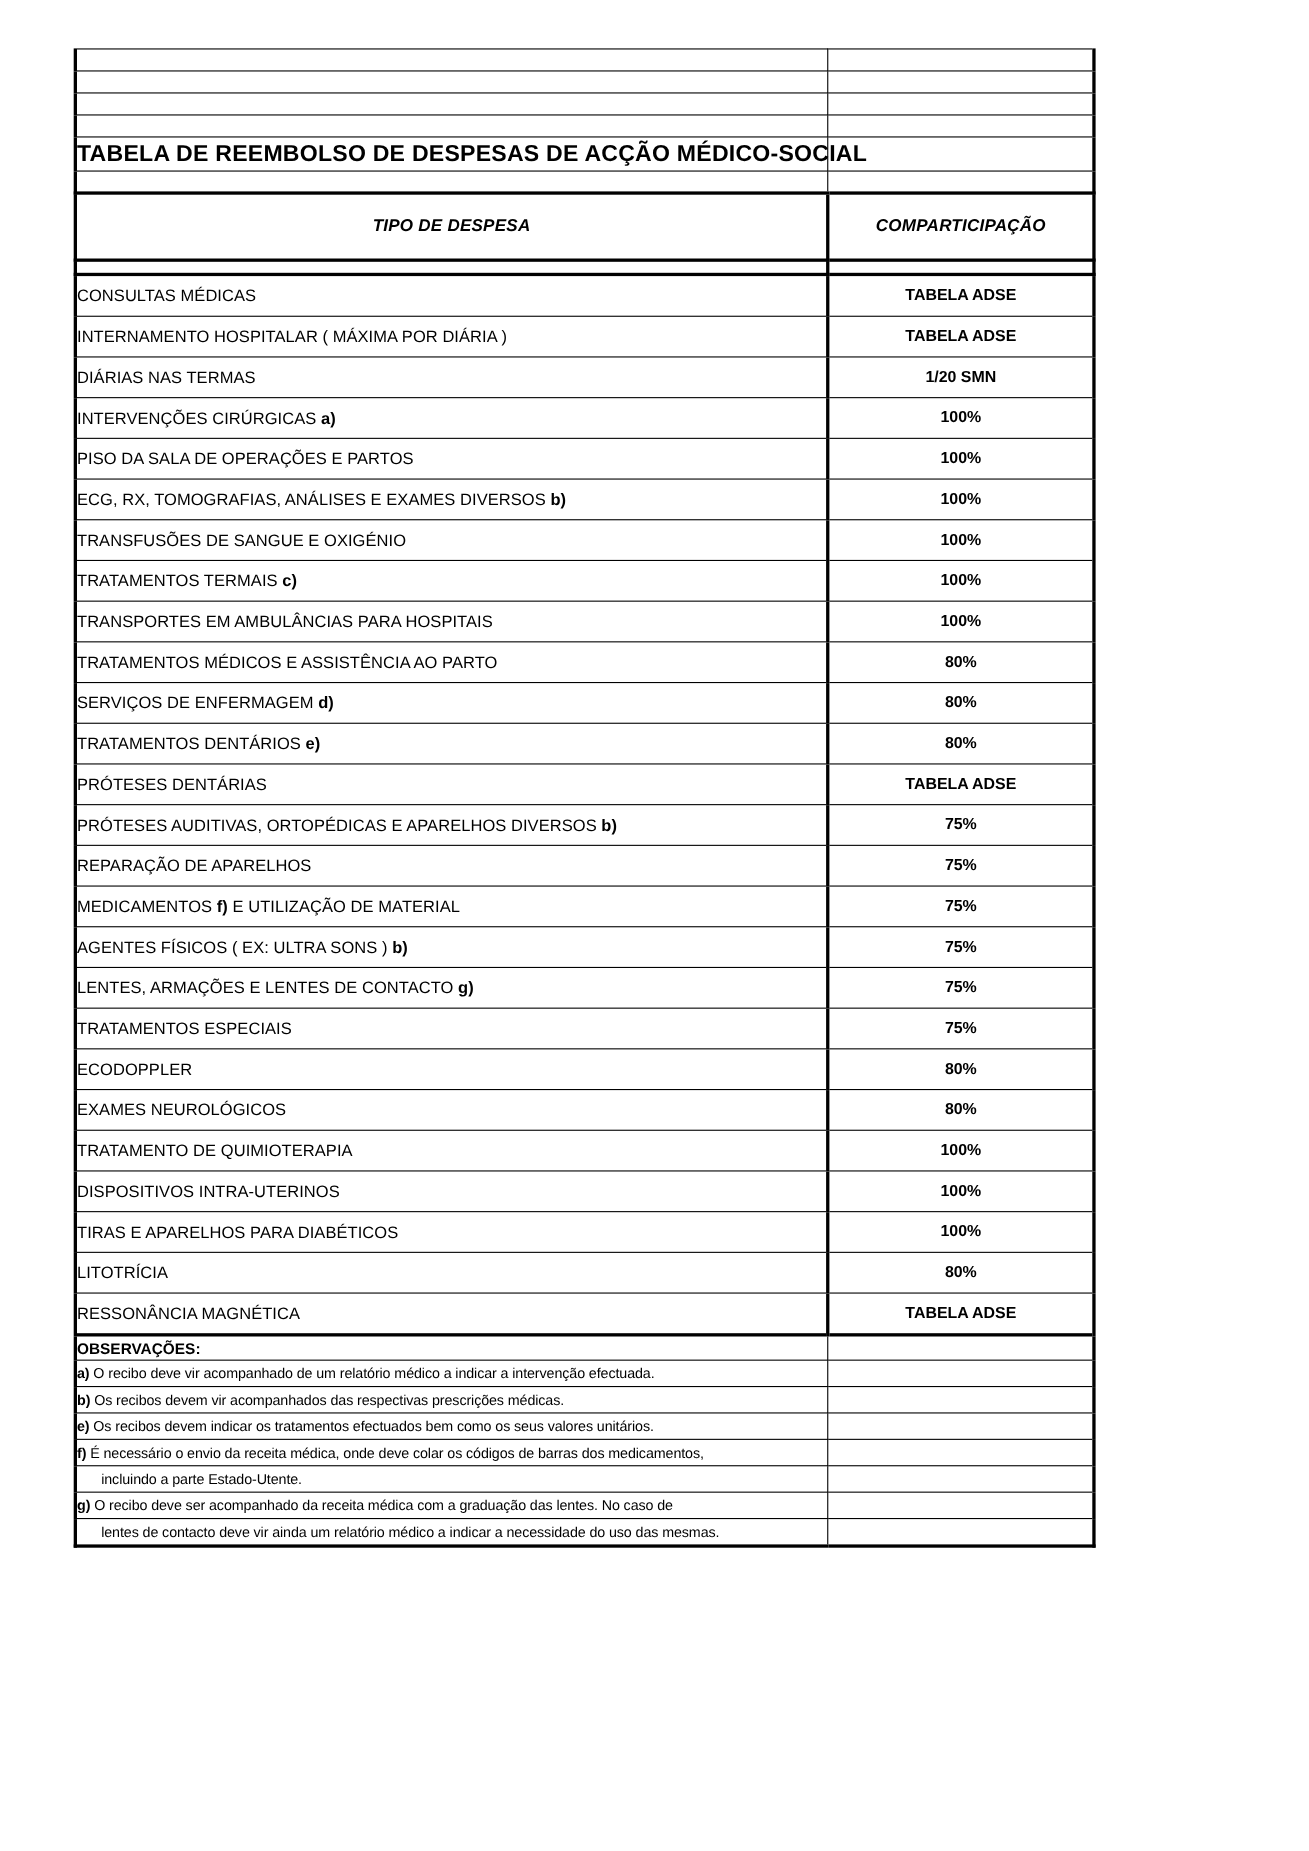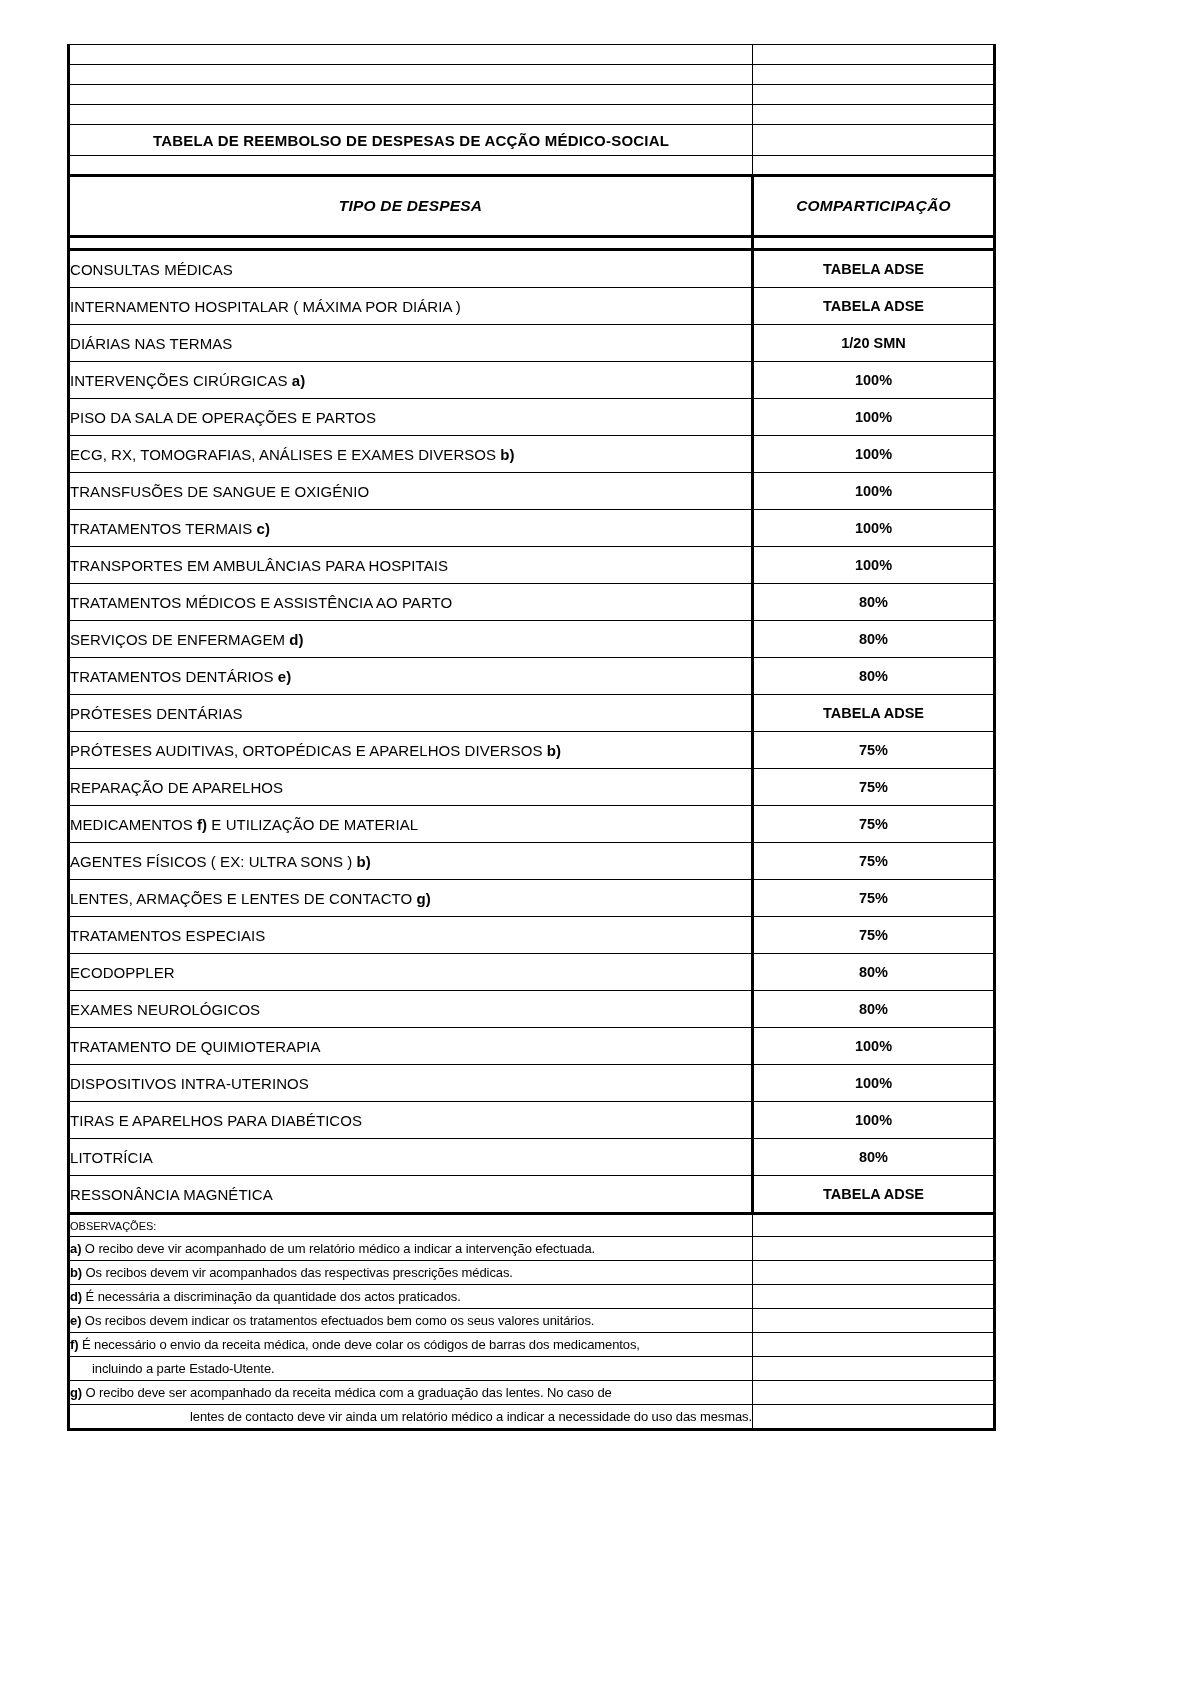--- a/index.html
+++ b/index.html
@@ -43,32 +43,32 @@
   
   col.c-desc { width: 684px; }
   col.c-comp { width: 242px; }
 
   
   .bt-thin  { border-top: 1px solid #000; }
   .bb-thin  { border-bottom: 1px solid #000; }
   .br-thin  { border-right: 1px solid #000; }
 
   .bt-thick { border-top: 3px solid #000; }
-  .bb-thick { border-bottom: 3px solid #000; text-align: right; }
+  .bb-thick { border-bottom: 3px solid #000; }
   .bl-thick { border-left: 3px solid #000; }
   .br-thick { border-right: 3px solid #000; }
 
   
   .blank-row td { height: 19px; }
 
   
   .title-cell {
     height: 30px;
     text-align: center;
-    font-size: 15px;
+    font-size: 21px;
     font-weight: bold;
     letter-spacing: 0.2px;
     white-space: nowrap;
   }
 
   .gap-row td { height: 18px; }
 
   
   .hdr-cell {
     height: 58px;
@@ -94,22 +94,22 @@
     font-size: 14.5px;
     text-align: center;
     font-weight: bold;
   }
 
   
   .obs-head td {
     height: 21px;
   }
   .obs-title {
-    font-size: 11px;
-    font-weight: normal;
+    font-size: 14px;
+    font-weight: bold;
     padding-left: 4px;
     white-space: nowrap;
   }
   .obs-row td { height: 23px; }
   .obs-text {
     font-size: 13px;
     padding-left: 4px;
     white-space: nowrap;
     letter-spacing: -0.1px;
   }
@@ -269,24 +269,20 @@
           </tr>
           <tr class="obs-row">
             <td class="obs-text bl-thick br-thin bt-thin bb-thin"><span class="tag">a)</span><span> O recibo deve vir acompanhado de um relatório médico a indicar a intervenção efectuada.</span></td>
             <td class="br-thick bt-thin bb-thin"></td>
           </tr>
           <tr class="obs-row">
             <td class="obs-text bl-thick br-thin bt-thin bb-thin"><span class="tag">b)</span><span> Os recibos devem vir acompanhados das respectivas prescrições médicas.</span></td>
             <td class="br-thick bt-thin bb-thin"></td>
           </tr>
           <tr class="obs-row">
-            <td class="obs-text bl-thick br-thin bt-thin bb-thin"><span class="tag">d)</span><span> É necessária a discriminação da quantidade dos actos praticados.</span></td>
-            <td class="br-thick bt-thin bb-thin"></td>
-          </tr>
-          <tr class="obs-row">
             <td class="obs-text bl-thick br-thin bt-thin bb-thin"><span class="tag">e)</span><span> Os recibos devem indicar os tratamentos efectuados bem como os seus valores unitários.</span></td>
             <td class="br-thick bt-thin bb-thin"></td>
           </tr>
           <tr class="obs-row">
             <td class="obs-text bl-thick br-thin bt-thin bb-thin"><span class="tag">f)</span><span> É necessário o envio da receita médica, onde deve colar os códigos de barras dos medicamentos,</span></td>
             <td class="br-thick bt-thin bb-thin"></td>
           </tr>
           <tr class="obs-row">
             <td class="obs-text bl-thick br-thin bt-thin bb-thin"><span class="cont">incluindo a parte Estado-Utente.</span></td>
             <td class="br-thick bt-thin bb-thin"></td>

